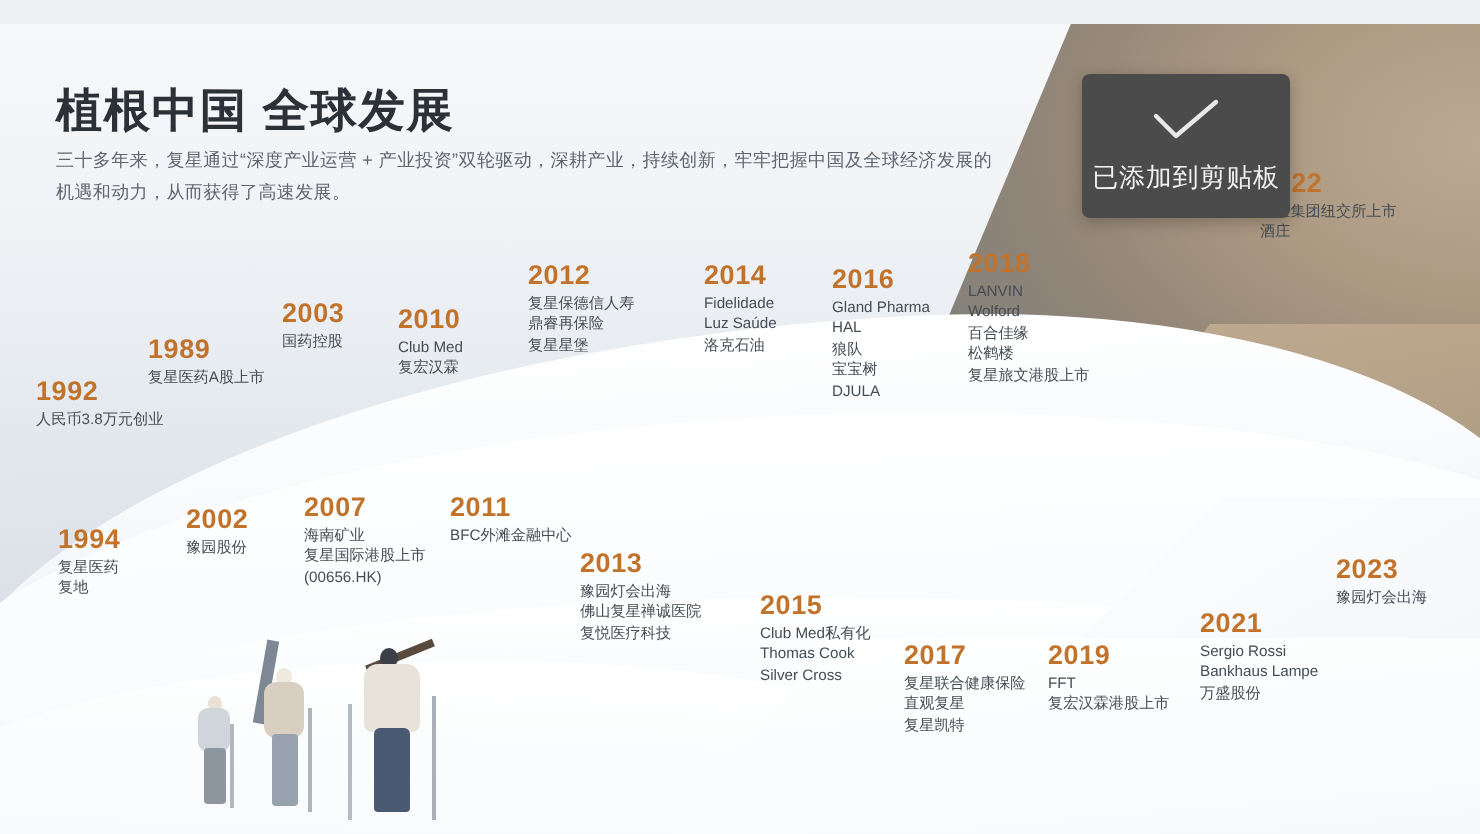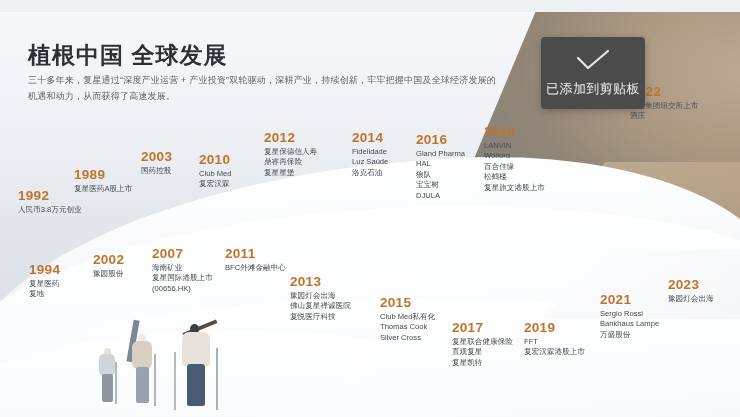--- a/index.html
+++ b/index.html
@@ -361,21 +361,21 @@
 
 
   <div class="node" style="left:630px;top:72px;">
     <div class="year">2022</div>
     <div class="items">
       <div>复星集团纽交所上市</div>
       <div>酒庄</div>
     </div>
   </div>
 
-  <div class="node" style="left:600px;top:280px;">
+  <div class="node" style="left:600px;top:292px;">
     <div class="year">2021</div>
     <div class="items">
       <div>Sergio Rossi</div>
       <div>Bankhaus Lampe</div>
       <div>万盛股份</div>
     </div>
   </div>
 
   <div class="node" style="left:668px;top:265px;">
     <div class="year">2023</div>

